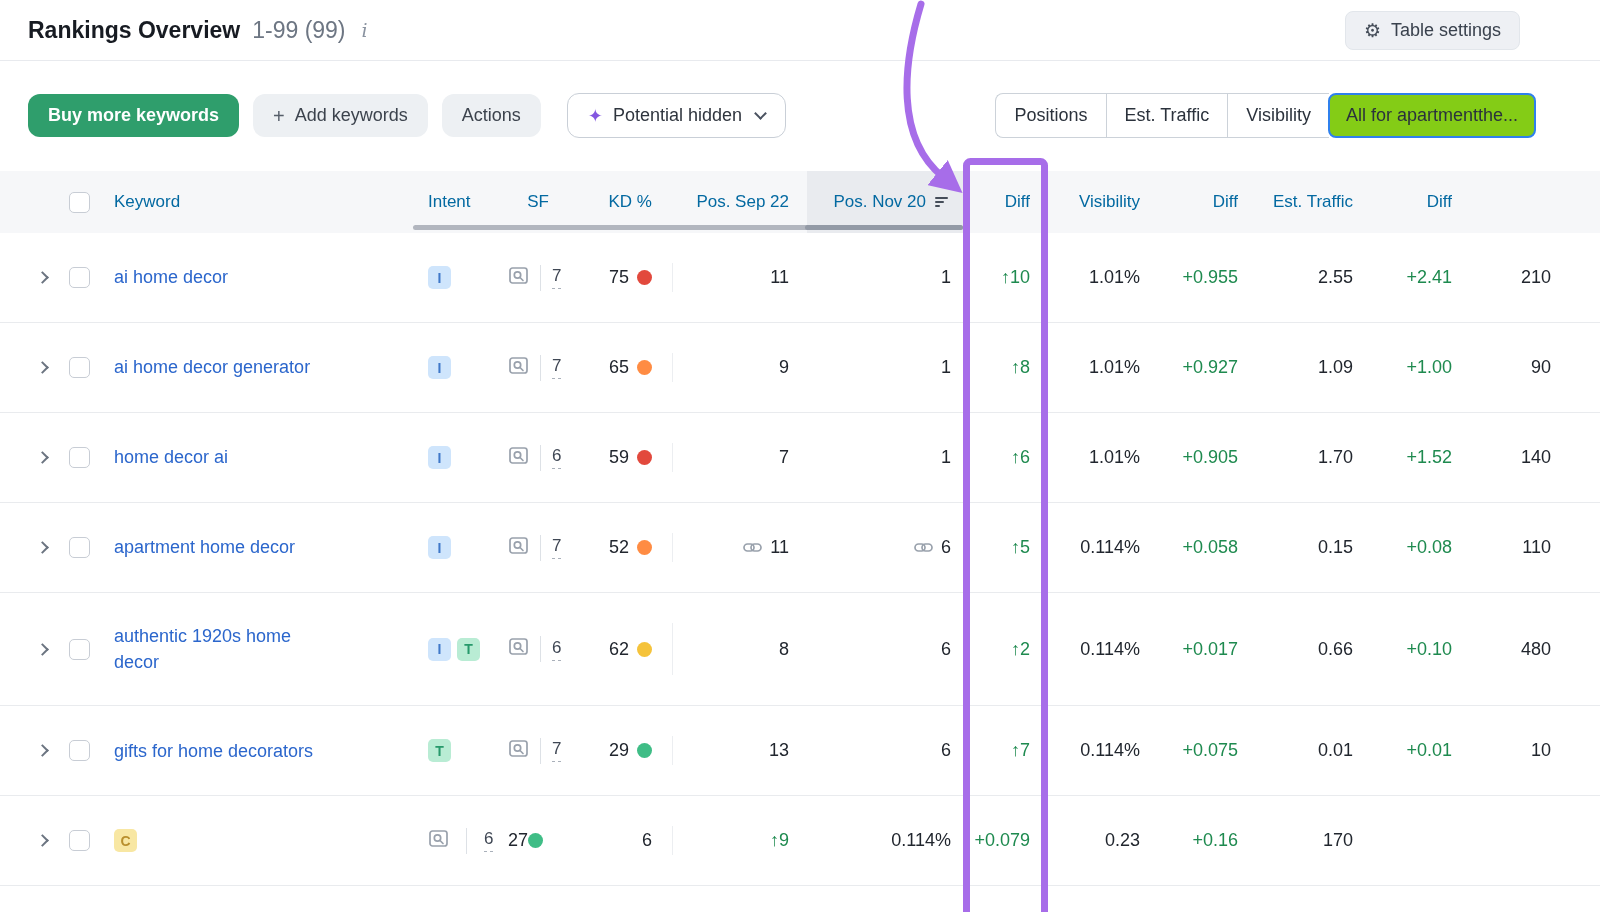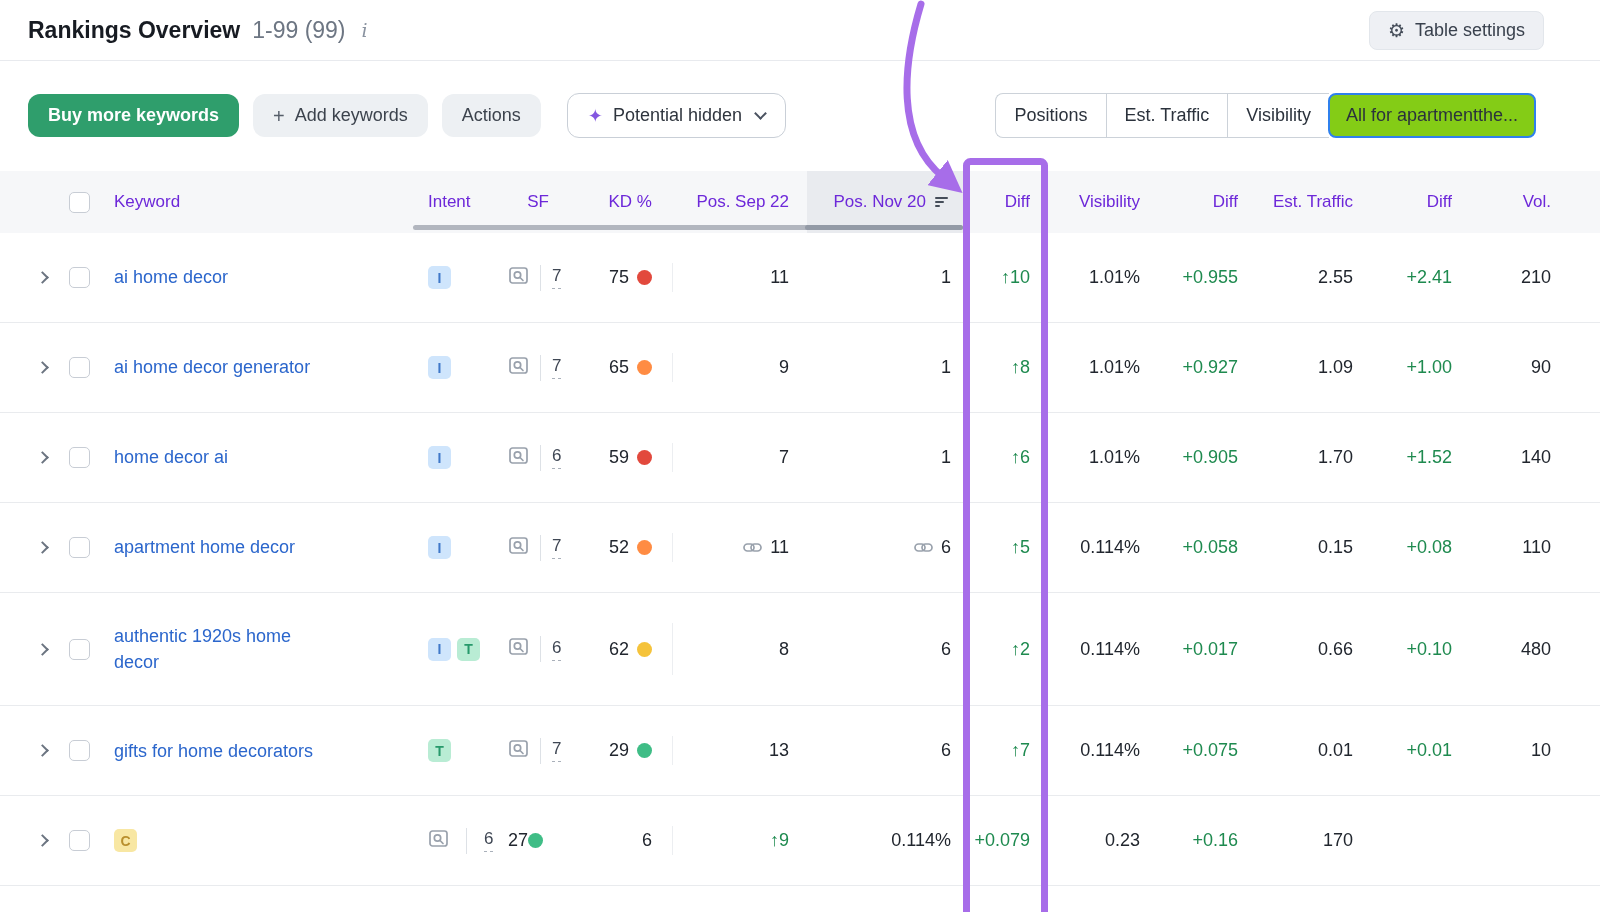--- a/index.html
+++ b/index.html
@@ -5,21 +5,21 @@
   * { margin:0; padding:0; box-sizing:border-box; }
   html,body { background:#fff; }
   .page {
     position:relative; width:1600px; height:912px; background:#fff;
     overflow:hidden; font-family:"Liberation Sans", sans-serif; color:#21262e;
   }
 
   
   .top {
     display:flex; align-items:center; height:61px;
-    padding:0 56px 0 28px; border-bottom:1px solid #e8eaee;
+    padding:0 80px 0 28px; border-bottom:1px solid #e8eaee;
   }
   .title { font-size:23px; font-weight:700; color:#171b22; }
   .range { font-size:23px; font-weight:400; color:#6d7683; margin-left:12px; }
   .info  { font-family:"DejaVu Serif", serif; font-style:italic; font-size:19px;
            color:#8a93a0; margin-left:16px; cursor:pointer; }
   .settings-btn {
     margin-left:auto; display:flex; align-items:center; gap:10px;
     background:#eef0f4; border:1px solid #e2e6eb; border-radius:8px;
     padding:8px 18px; font-size:18px; color:#39414d; cursor:pointer;
     font-family:inherit;
@@ -45,21 +45,21 @@
   .segment.active {
     border:2px solid #2f80ed !important; background:#84cc16; border-radius:8px;
     padding:10px 16px; position:relative; z-index:2; margin-left:-1px;
   }
 
   
   .table { --cols: 34px 42px 312px 78px 88px 90px 135px 158px 85px 100px 100px 115px 100px 98px; }
   .thead {
     margin-top:33px; display:grid; grid-template-columns:var(--cols);
     align-items:stretch; height:62px; background:#f6f7f9; padding-left:28px;
-    font-size:17px; color:#6d28d9; position:relative;
+    font-size:17px; color:#0369a1; position:relative;
   }
   .hcell { display:flex; align-items:center; height:100%; cursor:pointer; }
   .h-left{ justify-content:flex-start; } .h-right{ justify-content:flex-end; }
   .h-center{ justify-content:center; }
   .pl10{padding-left:10px;} .pl12{padding-left:12px;}
   .pr10{padding-right:10px;} .pr12{padding-right:12px;} .pr13{padding-right:13px;}
   .pr14{padding-right:14px;} .pr18{padding-right:18px;} .pr20{padding-right:20px;}
   .sorted { background:#e9ebef; gap:8px; }
 
   .tbody .trow {
@@ -162,21 +162,20 @@
             <line x1="2" y1="8" x2="9" y2="8"></line>
             <line x1="2" y1="12" x2="5" y2="12"></line>
           </g>
         </svg>
       </div>
       <div class="hcell h-right pr20">Diff</div>
       <div class="hcell h-right pr10">Visibility</div>
       <div class="hcell h-right pr12">Diff</div>
       <div class="hcell h-right pr12">Est. Traffic</div>
       <div class="hcell h-right pr13">Diff</div>
-      <div class="hcell h-right pr12">Vol.</div>
     </div>
     <div class="tbody">
   <div class="trow">
     <div class="cell">
       <span class="chev"></span>
     </div>
     <div class="cell">
       <span class="checkbox"></span>
     </div>
     <div class="cell">

